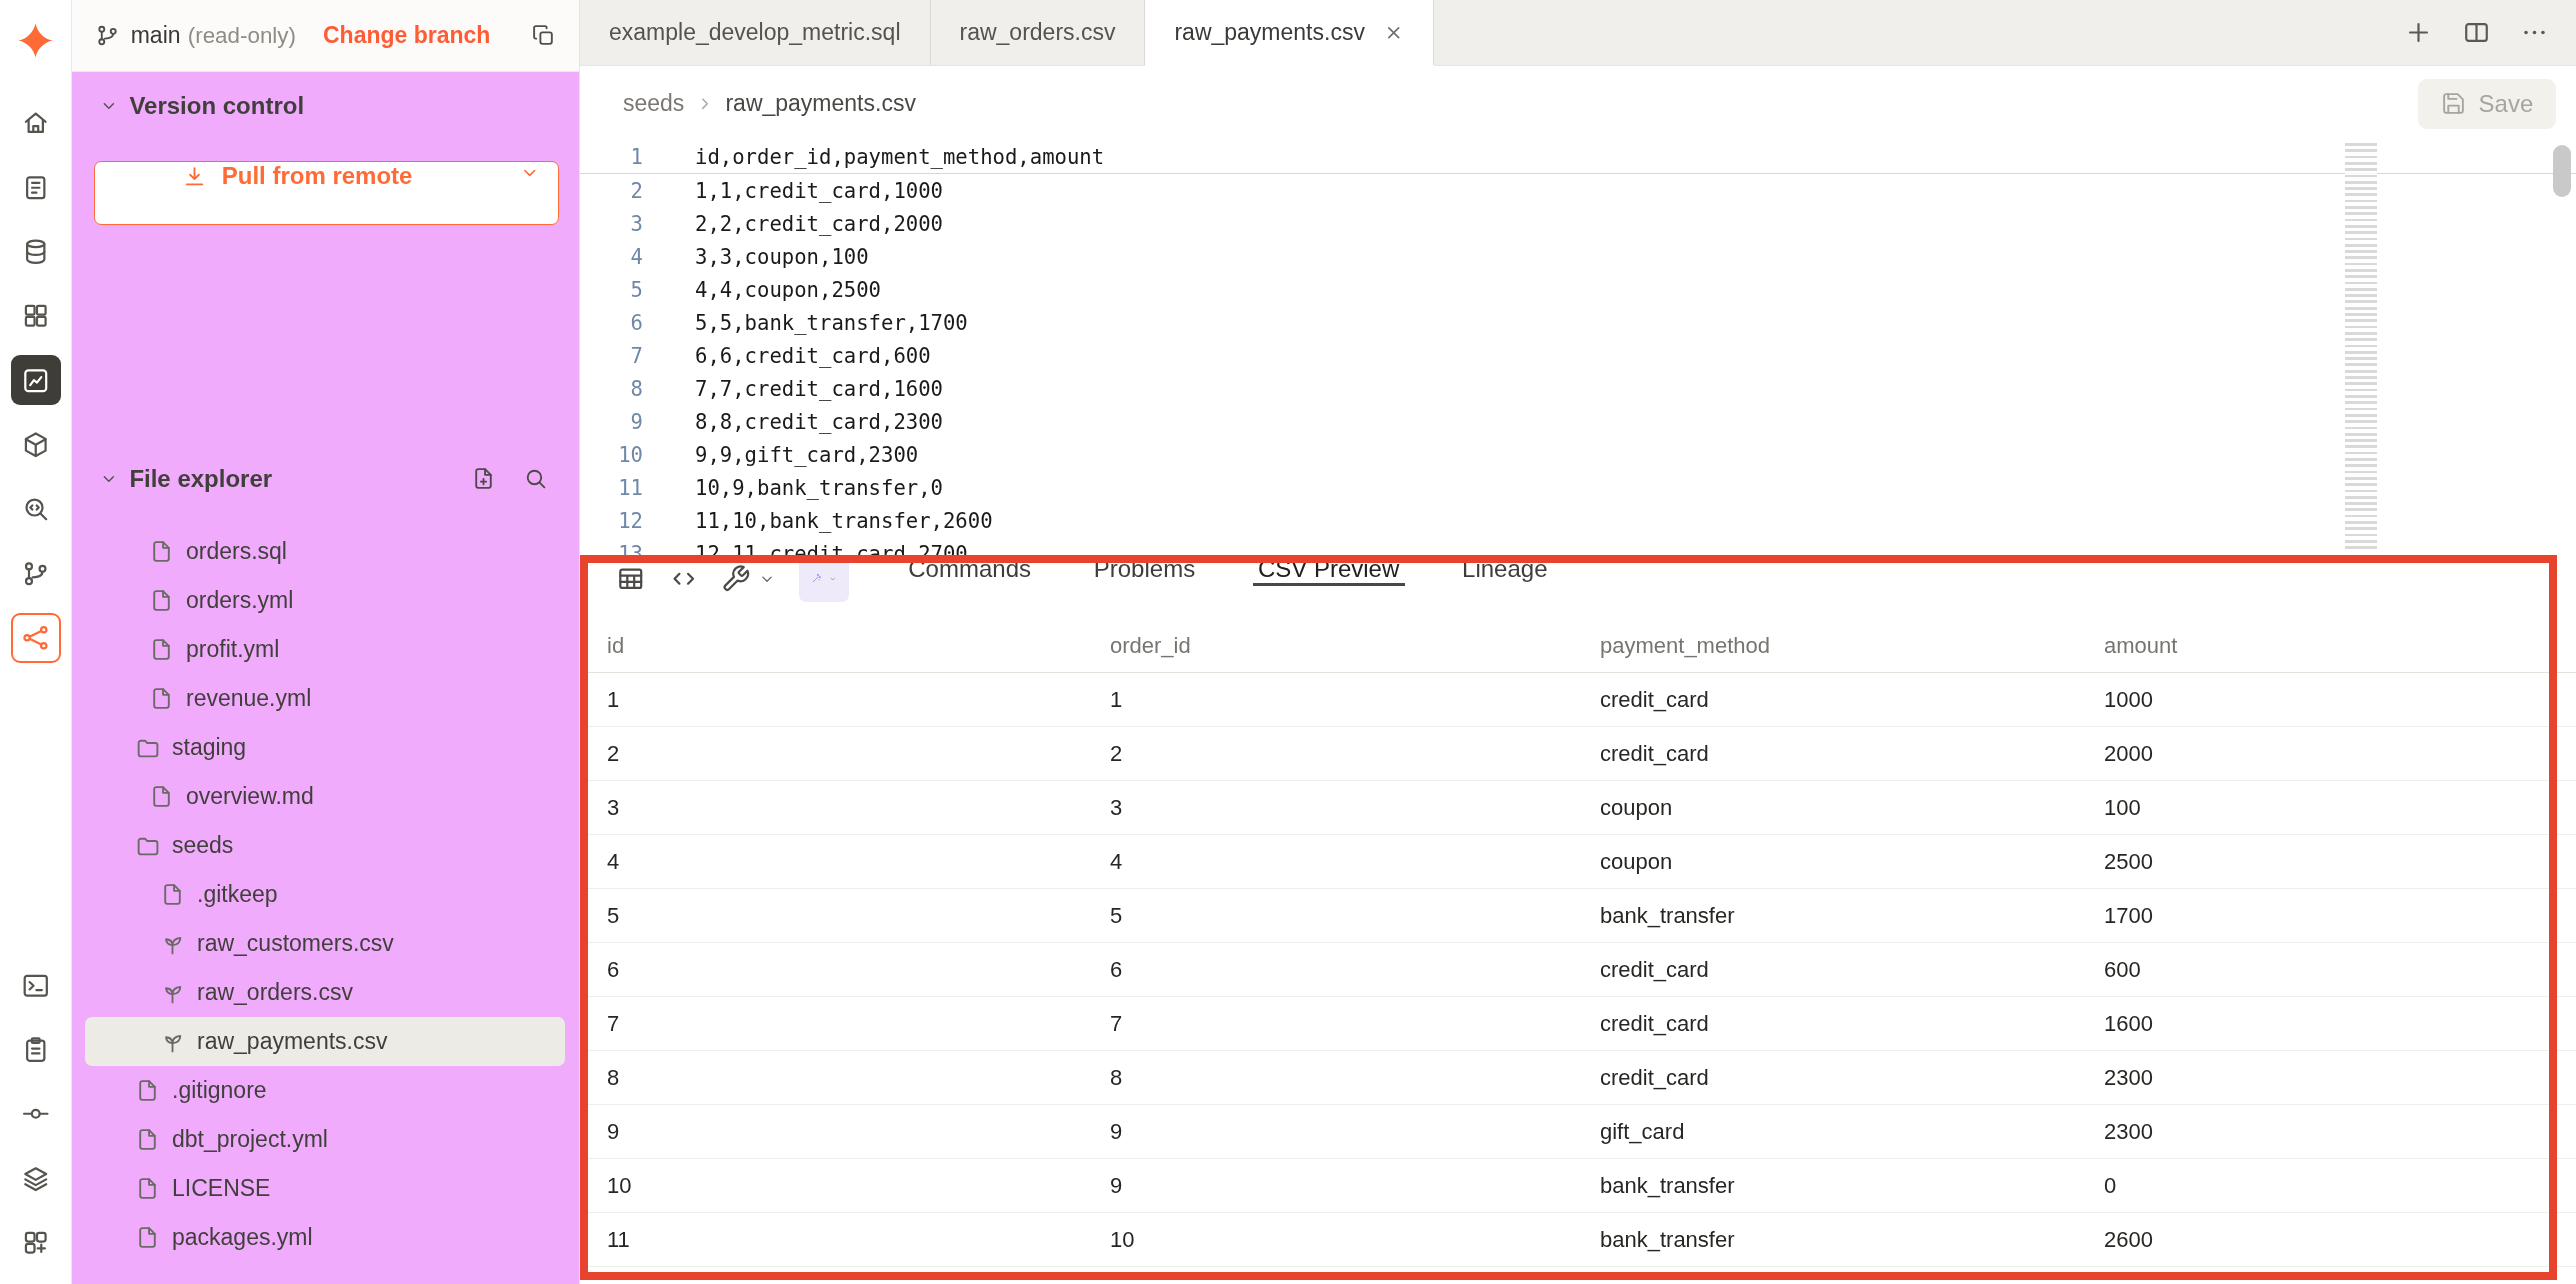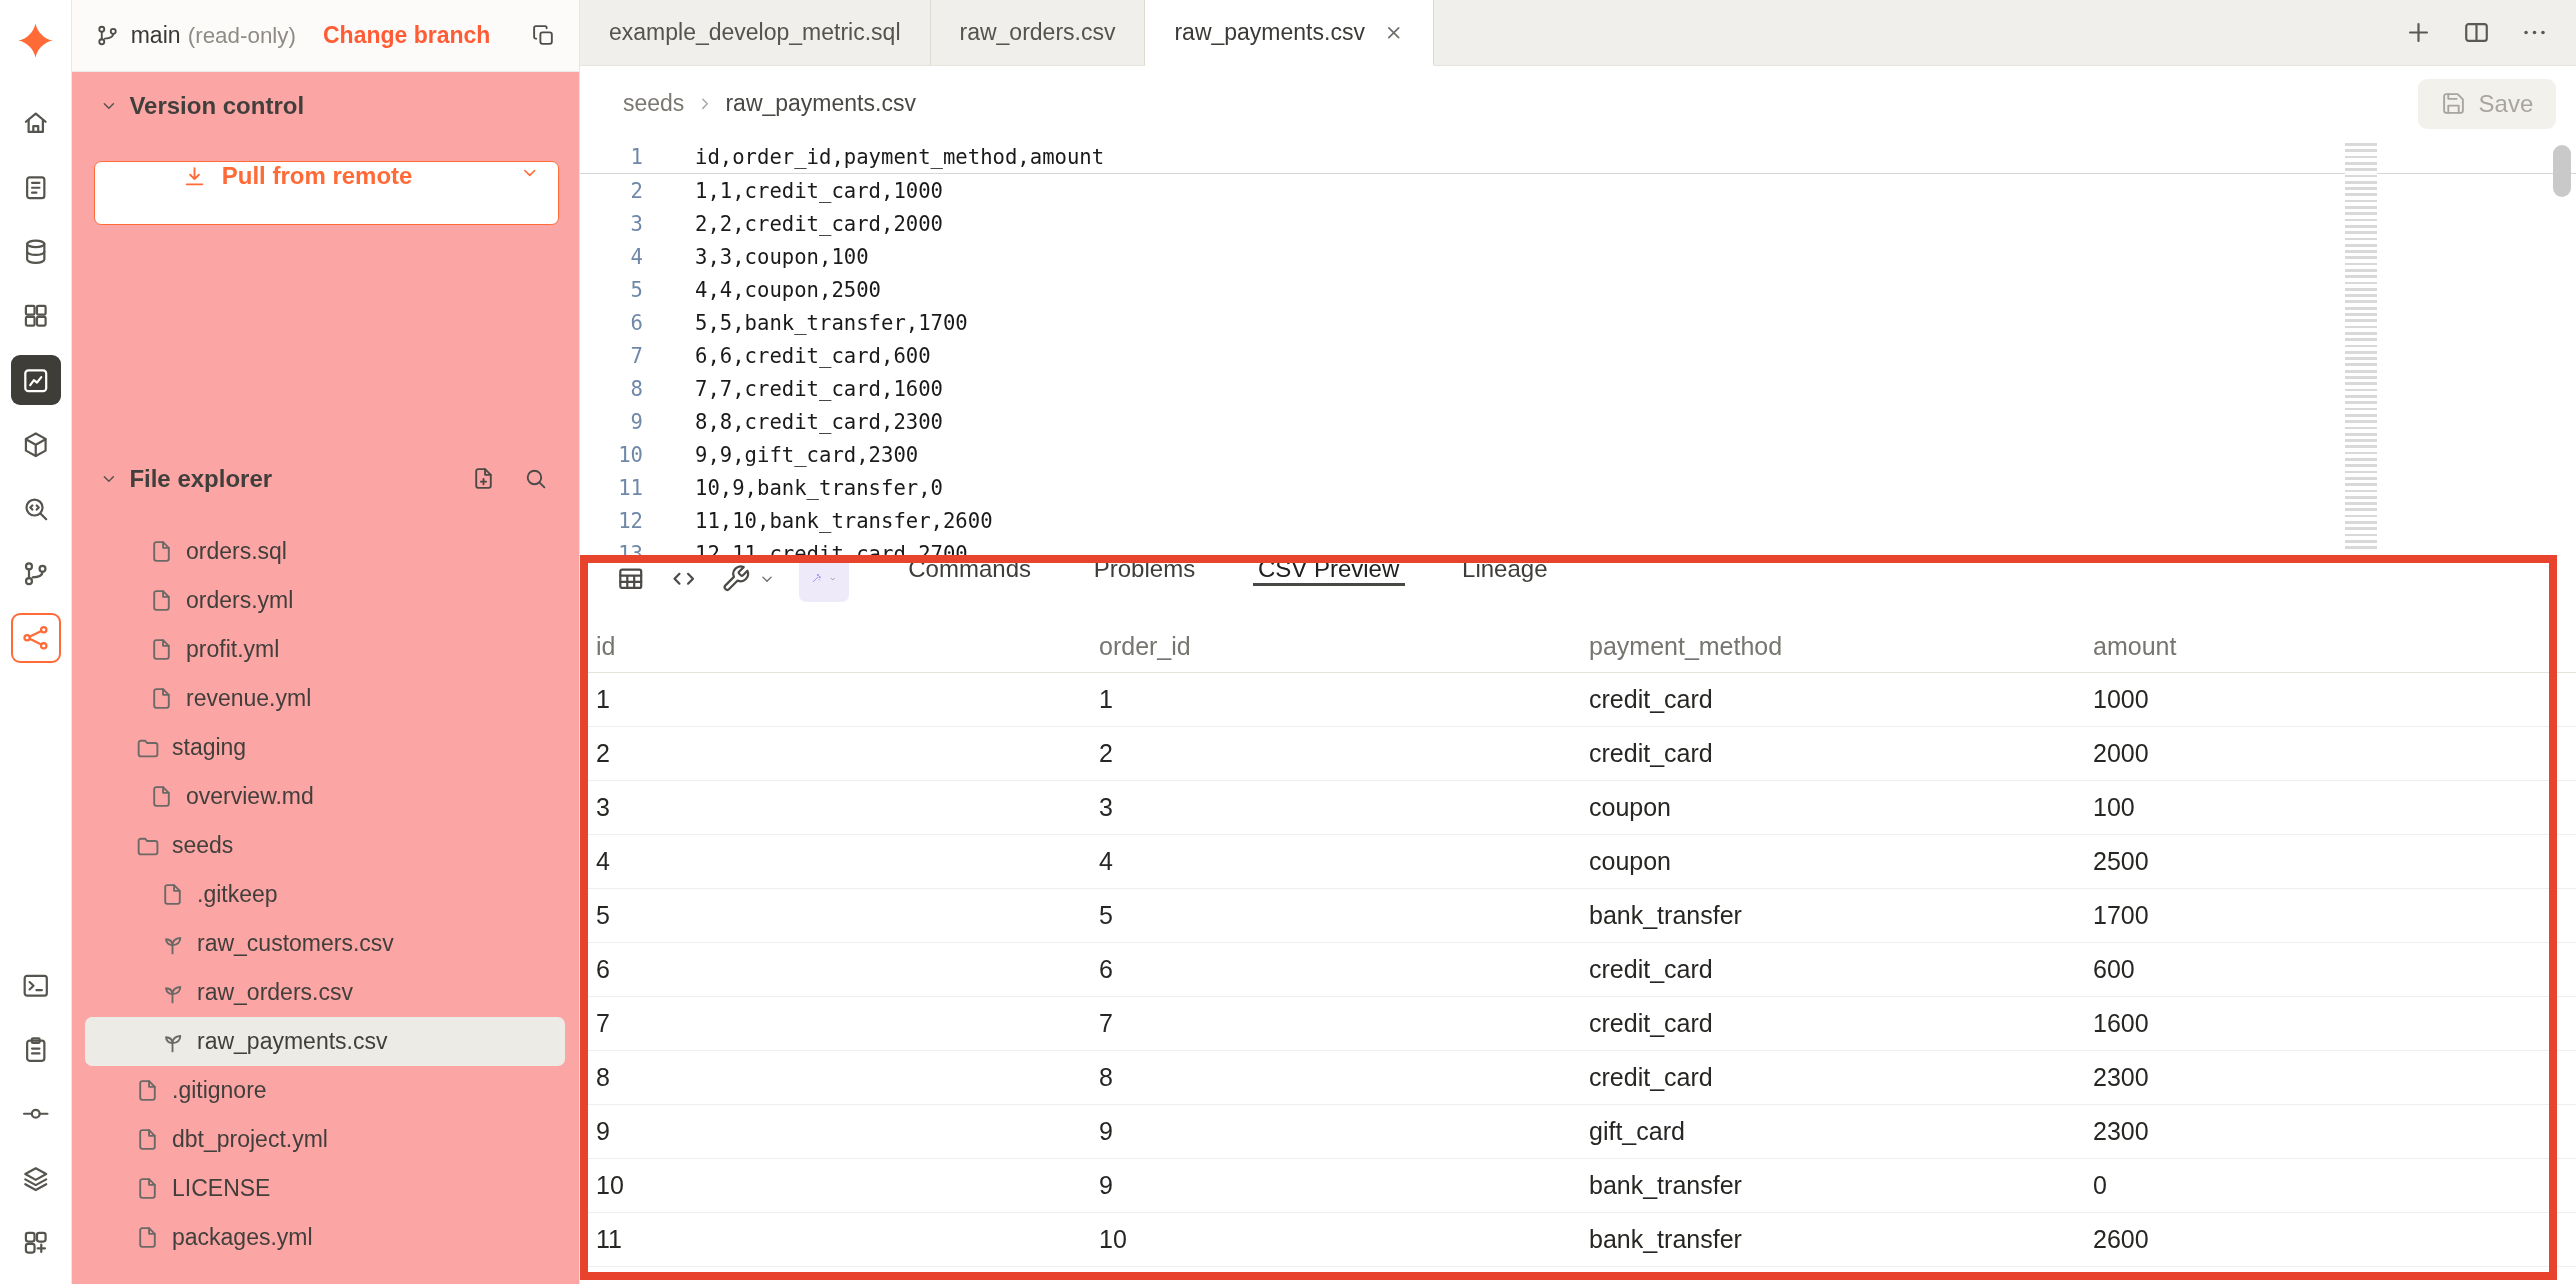--- a/index.html
+++ b/index.html
@@ -15,21 +15,21 @@
   .rail-bottom{margin-top:auto;padding-bottom:9px}
   .rail-logo{margin:19.7px 0 30px;cursor:pointer}
   .rail-logo svg{width:41px;height:41px}
   .rail-item{width:50px;height:50px;margin:7.2px 0;border-radius:9px;display:flex;
     align-items:center;justify-content:center;color:#56544f;cursor:pointer}
   .rail-item svg{width:29.5px;height:29.5px}
   .rail-item.active{background:#3f3d38;color:#fff}
   .rail-item.highlight{border:2.7px solid #ff6a37;color:#ff6a37;background:#fff}
 
   
-  .sidebar{position:absolute;left:72px;top:0;bottom:0;width:508px;background:#fca5a5;
+  .sidebar{position:absolute;left:72px;top:0;bottom:0;width:508px;background:#f0abfc;
     border-right:0.9px solid #e9e6e1;overflow:hidden}
   .branch-row{height:72px;display:flex;align-items:center;padding:0 23px;
     border-bottom:0.9px solid #eceae5;background:#fcfbf9}
   .branch-row .bicon{color:#504e4a;margin-right:10.7px}
   .branch-name{font-size:23px;color:#3a3936}
   .branch-mode{font-size:22.4px;color:#8f8c86;margin-left:7.2px}
   .change-branch{font-size:23px;font-weight:700;color:#ff5c35;margin-left:27px;cursor:pointer}
   .copy-btn{margin-left:auto;color:#504e4a;cursor:pointer}
   .section-header{display:flex;align-items:center;gap:10.7px;padding:0 27px;height:39px;
     font-size:24px;font-weight:700;color:#413f3b;cursor:pointer}
@@ -86,21 +86,21 @@
   .ptools{display:flex;align-items:center;gap:23px}
   .ptool-group{display:flex;align-items:center;color:#4c4a46;cursor:pointer}
   .ptool-group svg.main-i{width:29.5px;height:29.5px}
   svg.caret-i{width:18px;height:18px;color:#6b6965;margin-left:7.2px}
   .wand-btn{background:#eeeaf9;border-radius:7.2px;height:47px;padding:0 12.5px;display:flex;
     align-items:center;color:#8d7bf0;cursor:pointer}
   .ptabs{display:flex;margin-left:54px}
   .ptab{display:flex;align-items:center;padding:0 5.4px;margin-right:52px;font-size:24px;
     color:#3f3d39;cursor:pointer;border-bottom:3.6px solid transparent}
   .ptab.active{color:#22211f;border-bottom-color:#4a4844;font-weight:500}
-  .prow{display:grid;grid-template-columns:503px 490px 504px 1fr;padding-left:16px;align-items:center;font-size:25px}
+  .prow{display:grid;grid-template-columns:503px 490px 504px 1fr;padding-left:27px;align-items:center;font-size:22px}
   .phead{height:53px;color:#777570;border-bottom:0.9px solid #e5e2dc}
   .pdata{height:54px;color:#272623;border-bottom:0.9px solid #f0eeea}
 
   
   .red-box{position:absolute;left:580px;top:555px;width:1977px;height:725px;
     border:8px solid #e8432c;z-index:60;pointer-events:none}
 </style>
 </head>
 <body>
 

